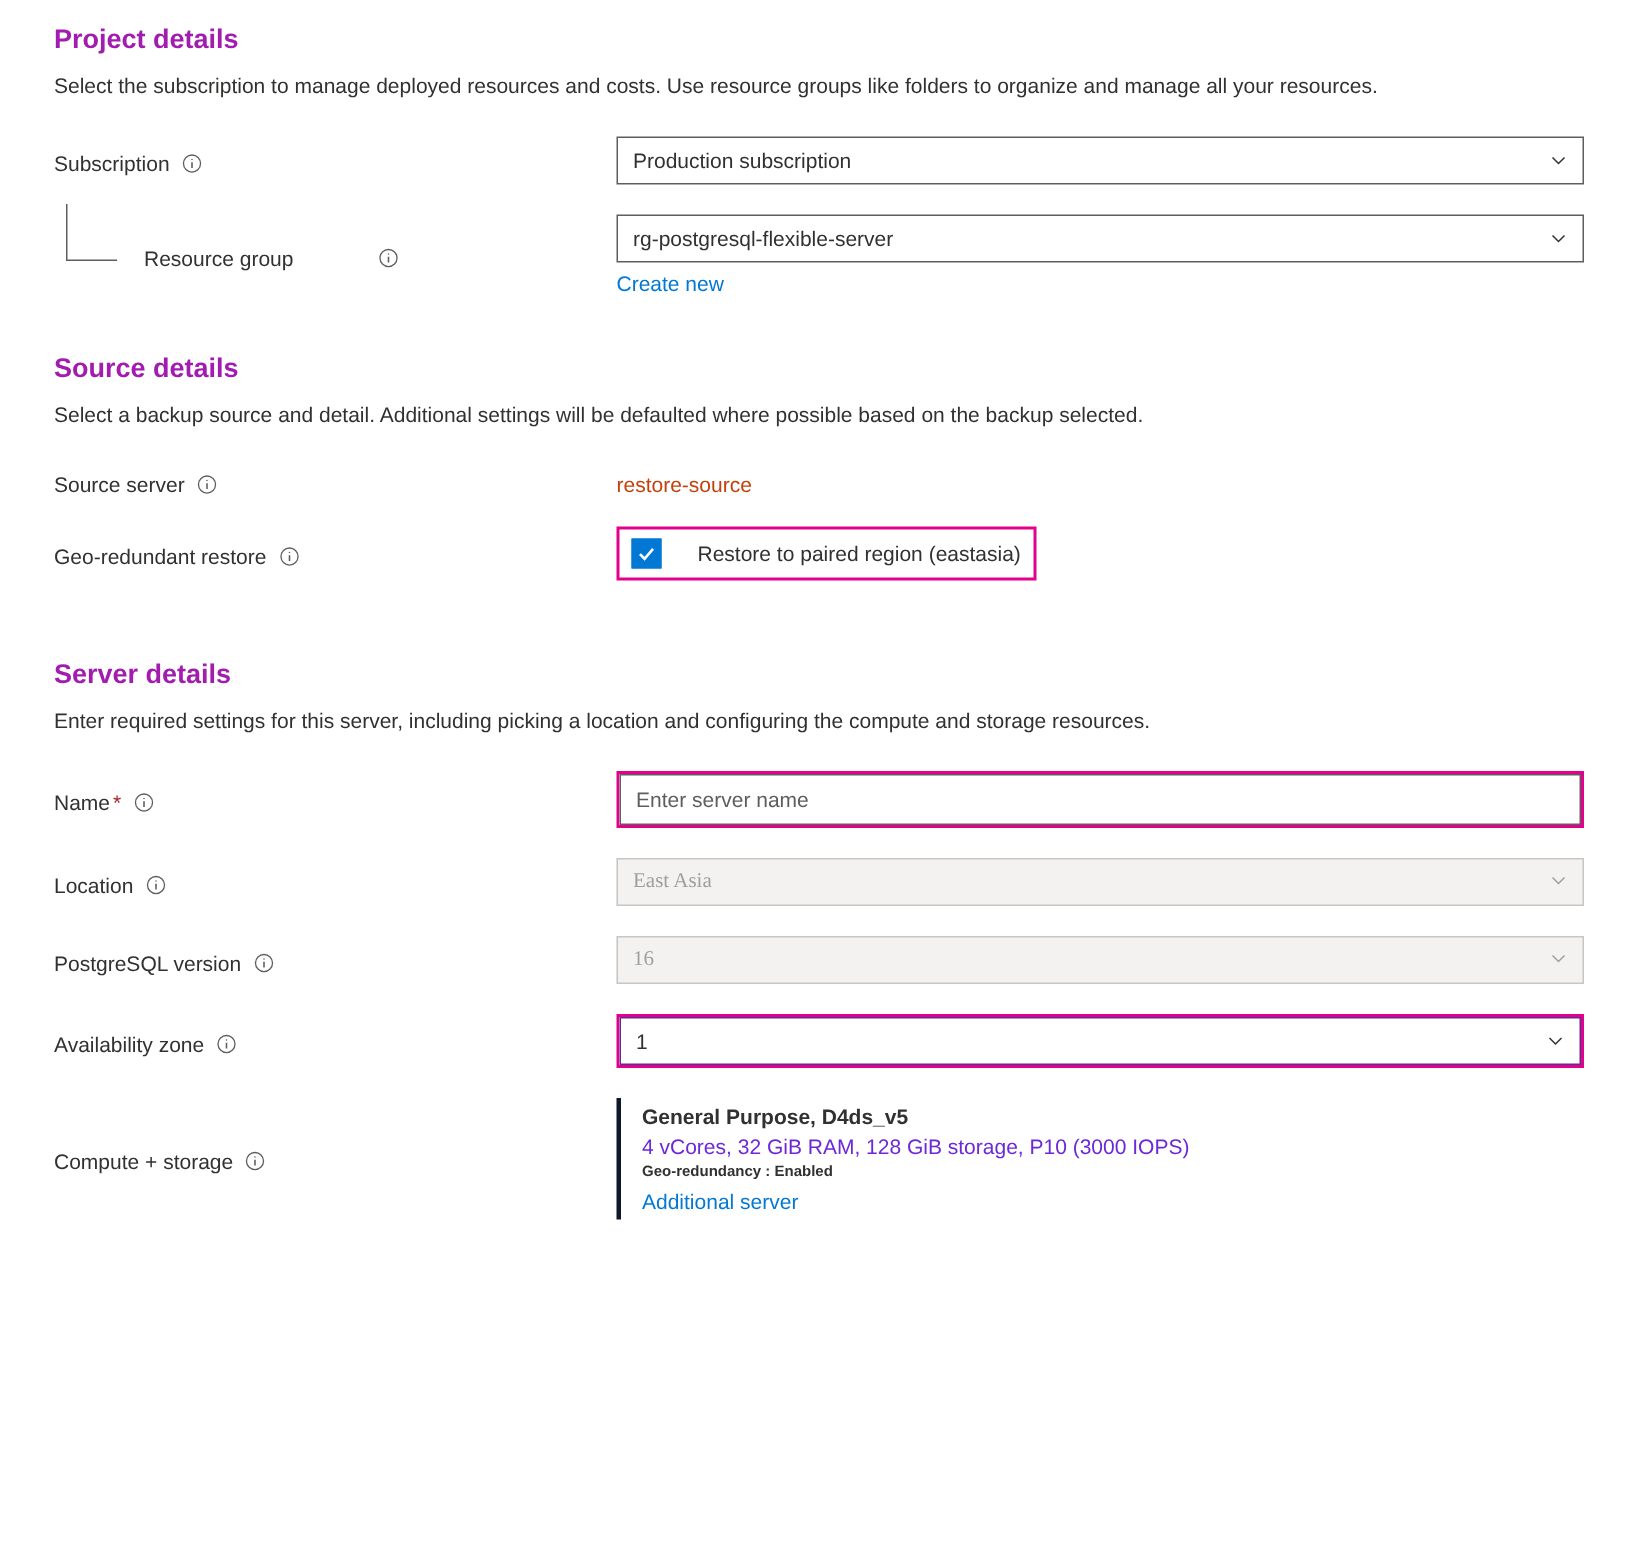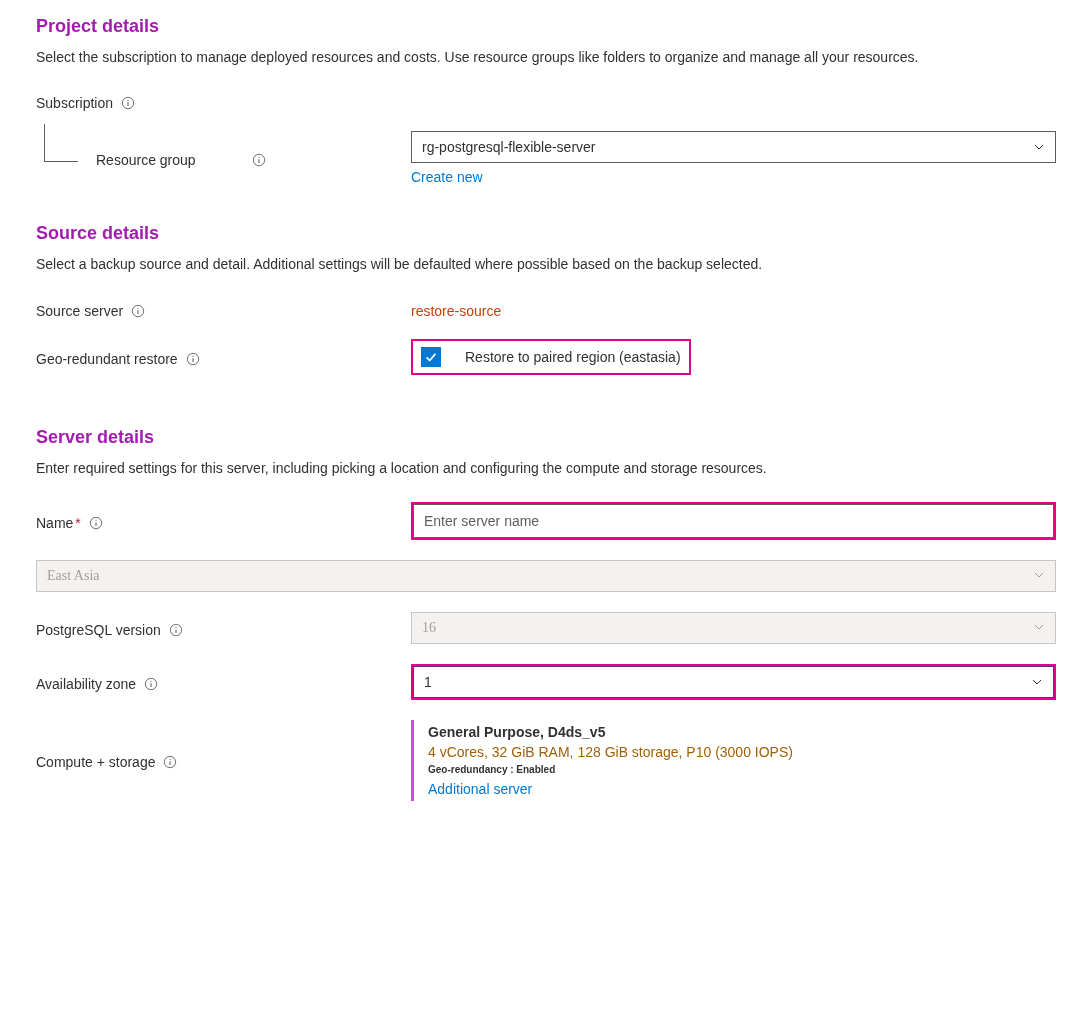--- a/index.html
+++ b/index.html
@@ -115,44 +115,54 @@
       flex-shrink: 0;
     }
     .checkbox svg { width: 14px; height: 14px; }
     .highlight-red {
       border: 2.5px solid #e3008c;
       padding: 2px;
       display: inline-block;
     }
     .highlight-red-block { border: 2.5px solid #e3008c; padding: 0; }
     .compute-box {
-      border-left: 3px solid #d946ef;
+      border-left: 3px solid #0f172a;
       padding: 4px 0 4px 14px;
     }
     .compute-title { font-weight: 600; font-size: 14px; margin-bottom: 4px; }
-    .compute-line { font-size: 14px; color: #a16207; margin-bottom: 4px; }
+    .compute-line { font-size: 14px; color: #6d28d9; margin-bottom: 4px; }
     .compute-geo { font-weight: 600; font-size: 10px; margin-bottom: 6px; }
     .section-gap { height: 32px; }
   </style>
 </head>
 <body>
 
 <h3 class="section-heading">Project details</h3>
 <p class="section-desc">Select the subscription to manage deployed resources and costs. Use resource groups like folders to organize and manage all your resources.</p>
 
 <div class="form-row">
   <div class="label-col">
     <span>Subscription</span>
     <span class="info-icon">
       <svg viewBox="0 0 16 16" fill="none" stroke="#605e5c" stroke-width="1">
           <circle cx="8" cy="8" r="6.5"></circle>
           <circle cx="8" cy="5" r="0.6" fill="#605e5c" stroke="none"></circle>
           <line x1="8" y1="7" x2="8" y2="11.5" stroke-width="1.2"></line>
         </svg>
     </span>
+  </div>
+  <div class="value-col">
+    <div class="dropdown">
+      <span>Production subscription</span>
+      <span class="chevron">
+        <svg viewBox="0 0 12 12" fill="none" stroke="#323130" stroke-width="1">
+            <polyline points="2,4 6,8 10,4"></polyline>
+          </svg>
+      </span>
+    </div>
   </div>
 </div>
 
 <div class="form-row" style="margin-bottom:6px;">
   <div class="label-col indented">
     <span class="tree-connector"></span>
     <span>Resource group</span>
     <span class="info-icon">
       <svg viewBox="0 0 16 16" fill="none" stroke="#605e5c" stroke-width="1">
           <circle cx="8" cy="8" r="6.5"></circle>
@@ -238,20 +248,30 @@
     </span>
   </div>
   <div class="value-col">
     <div class="highlight-red-block">
       <input type="text" class="text-input" placeholder="Enter server name" style="">
     </div>
   </div>
 </div>
 
 <div class="form-row">
+  <div class="label-col">
+    <span>Location</span>
+    <span class="info-icon">
+      <svg viewBox="0 0 16 16" fill="none" stroke="#605e5c" stroke-width="1">
+          <circle cx="8" cy="8" r="6.5"></circle>
+          <circle cx="8" cy="5" r="0.6" fill="#605e5c" stroke="none"></circle>
+          <line x1="8" y1="7" x2="8" y2="11.5" stroke-width="1.2"></line>
+        </svg>
+    </span>
+  </div>
   <div class="value-col">
     <div class="dropdown disabled">
       <span>East Asia</span>
       <span class="chevron">
         <svg viewBox="0 0 12 12" fill="none" stroke="#a19f9d" stroke-width="1">
             <polyline points="2,4 6,8 10,4"></polyline>
           </svg>
       </span>
     </div>
   </div>

